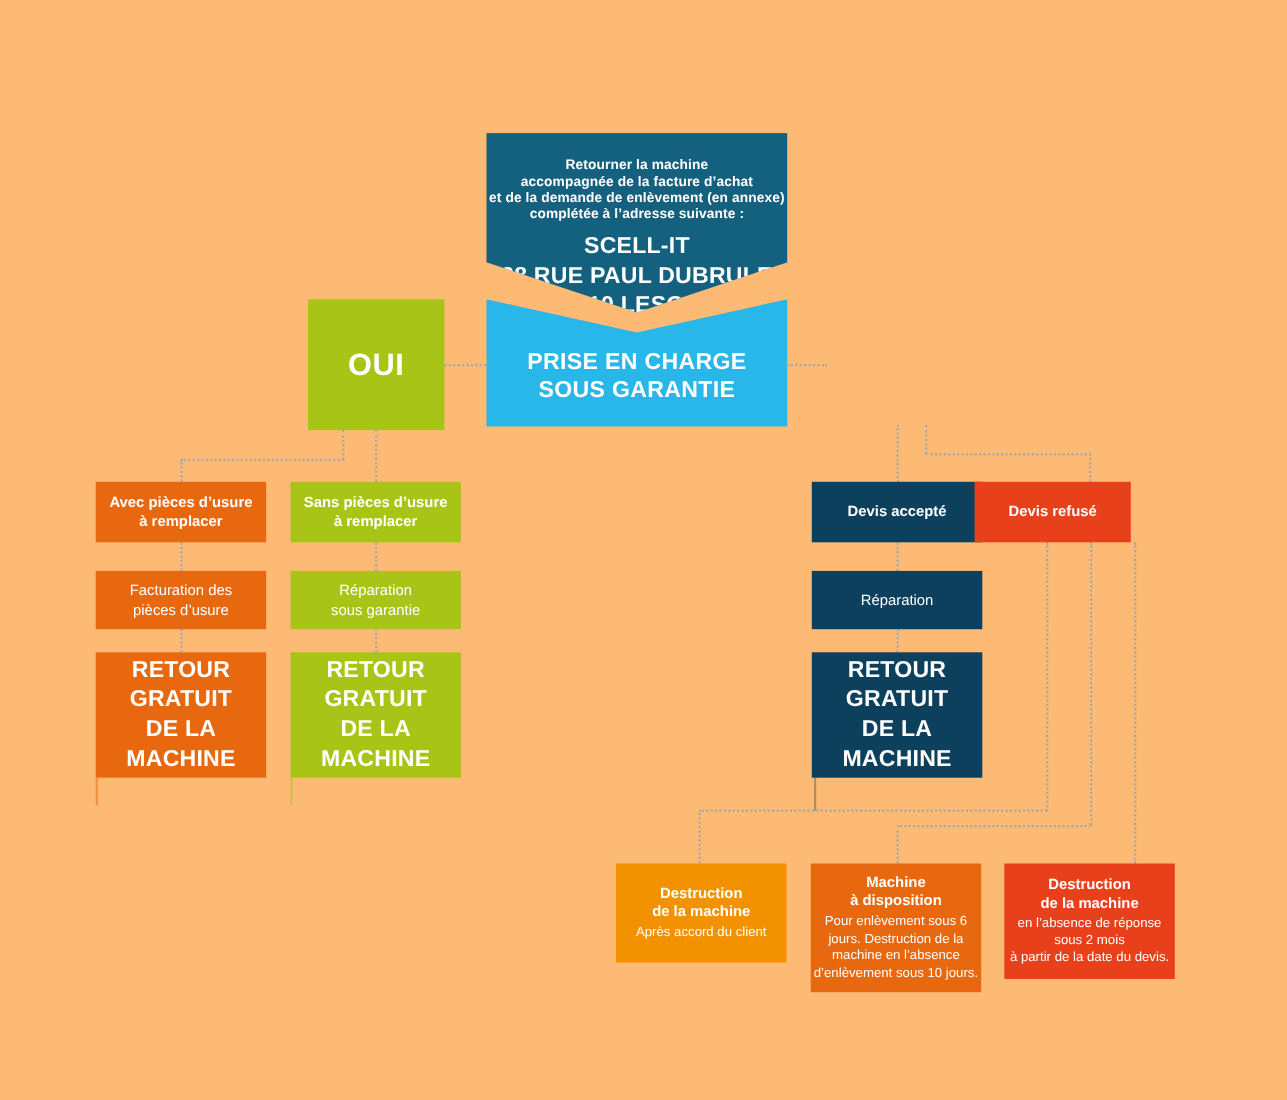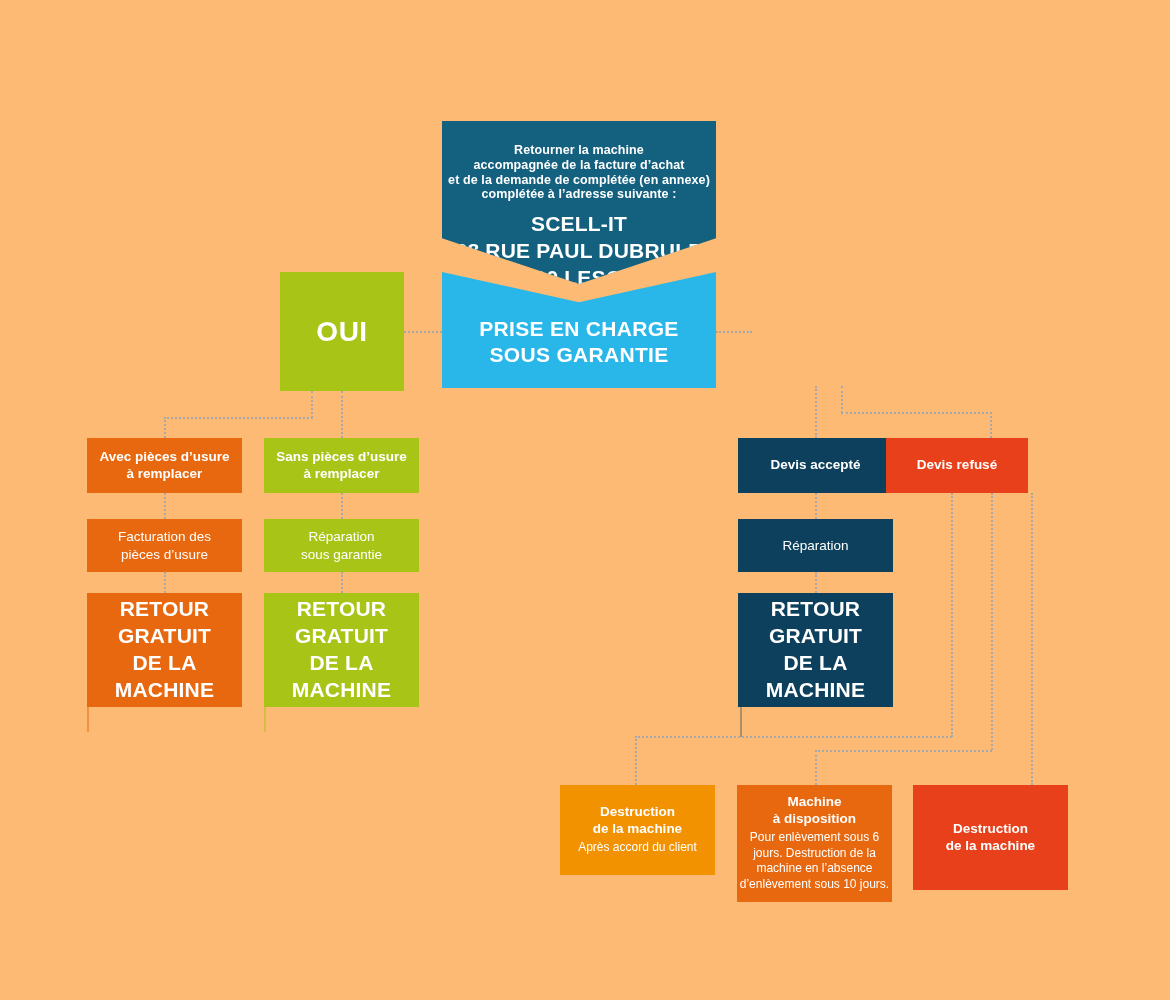--- a/index.html
+++ b/index.html
@@ -158,21 +158,21 @@
 
   <div class="conn conn-h" style="left:635px; top:736px; width:317px;"></div>
   <div class="conn conn-v" style="left:635px; top:736px; height:49px;"></div>
 
   <div class="conn conn-h" style="left:815px; top:750px; width:177px;"></div>
   <div class="conn conn-v" style="left:815px; top:750px; height:35px;"></div>
 
   <div class="node msg-top" style="left:442px; top:121px; width:274px; height:163px; z-index:3;">
     <div class="l1">Retourner la machine</div>
     <div class="l1">accompagnée de la facture d’achat</div>
-    <div class="l1">et de la demande de complétée (en annexe)</div>
+    <div class="l1">et de la demande de enlèvement (en annexe)</div>
     <div class="l1">complétée à l’adresse suivante :</div>
     <div class="addr">
       <div>SCELL-IT</div>
       <div>28 RUE PAUL DUBRULE</div>
       <div>59810 LESQUIN</div>
     </div>
   </div>
 
   <div class="node msg-cyan" style="left:442px; top:272px; width:274px; height:116px; z-index:2;">
     <div class="big">
@@ -270,15 +270,20 @@
       <div>machine en l’absence</div>
       <div>d’enlèvement sous 10 jours.</div>
     </div>
   </div>
 
   <div class="node end-box" style="left:913px; top:785px; width:155px; height:105px; background:#e8401a; z-index:2;">
     <div class="t1">
       <div>Destruction</div>
       <div>de la machine</div>
     </div>
+    <div class="t2">
+      <div>en l’absence de réponse</div>
+      <div>sous 2 mois</div>
+      <div>à partir de la date du devis.</div>
+    </div>
   </div>
 
 </div>
 
 </body></html>

